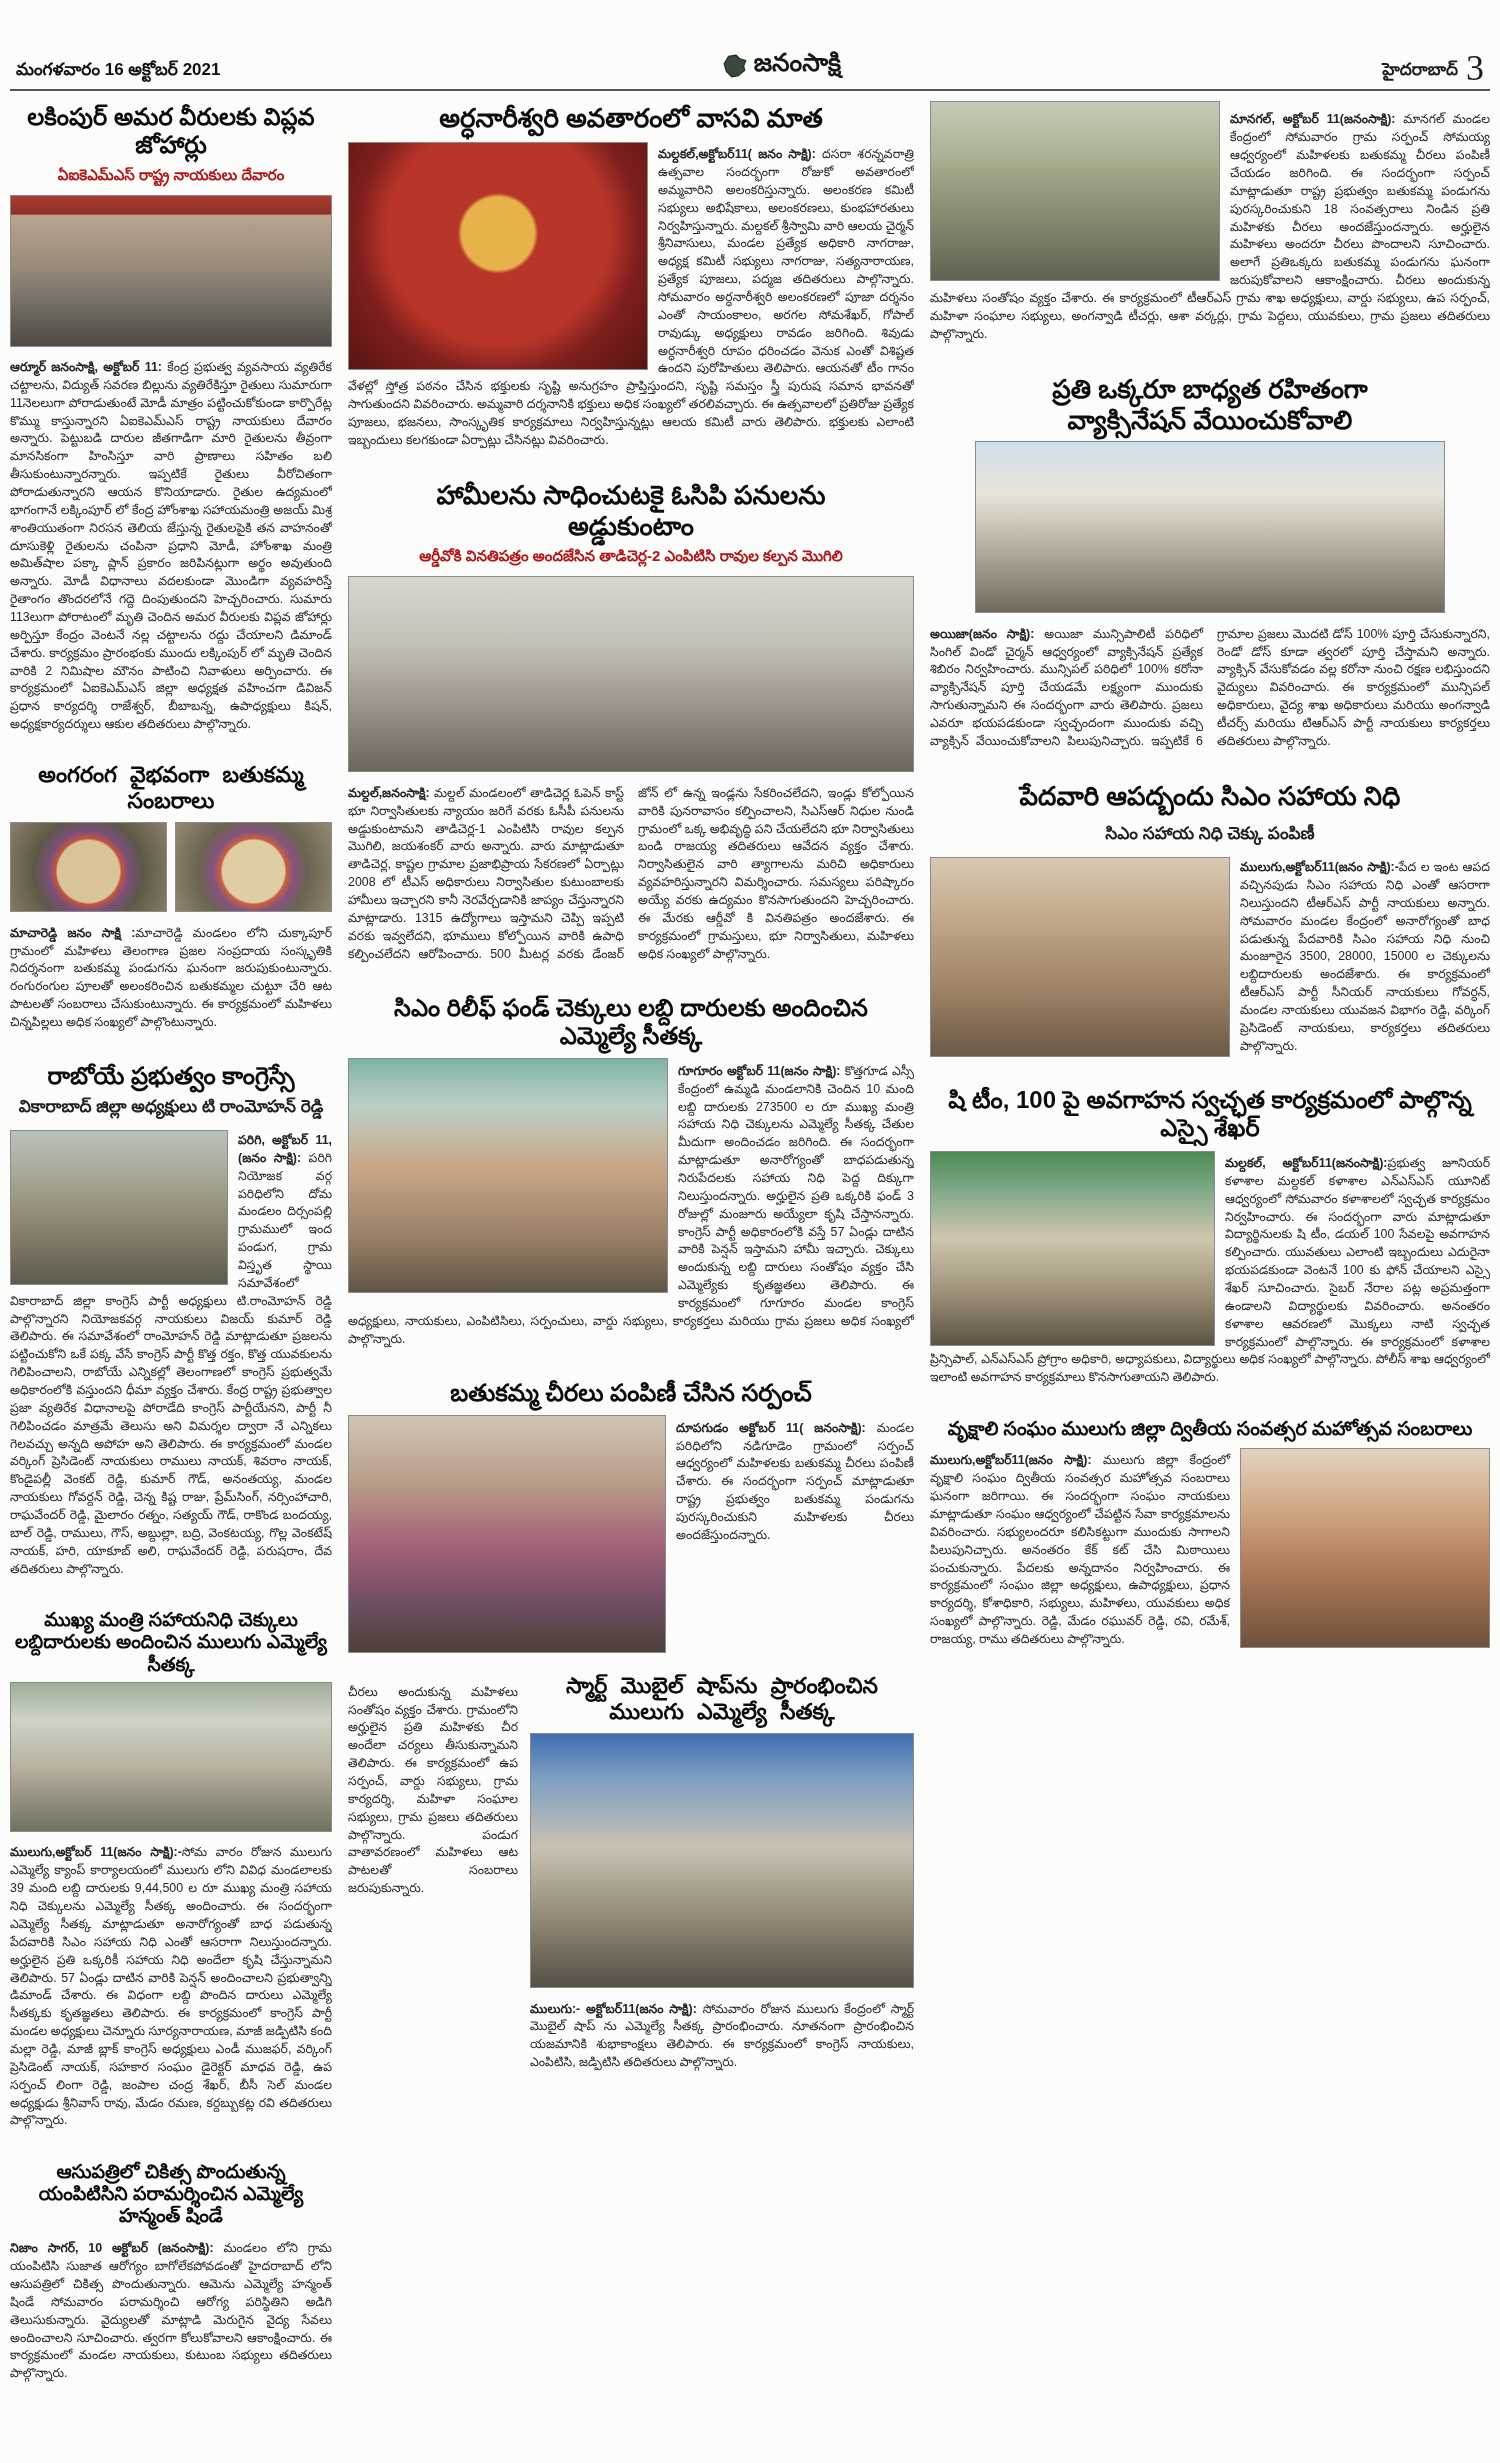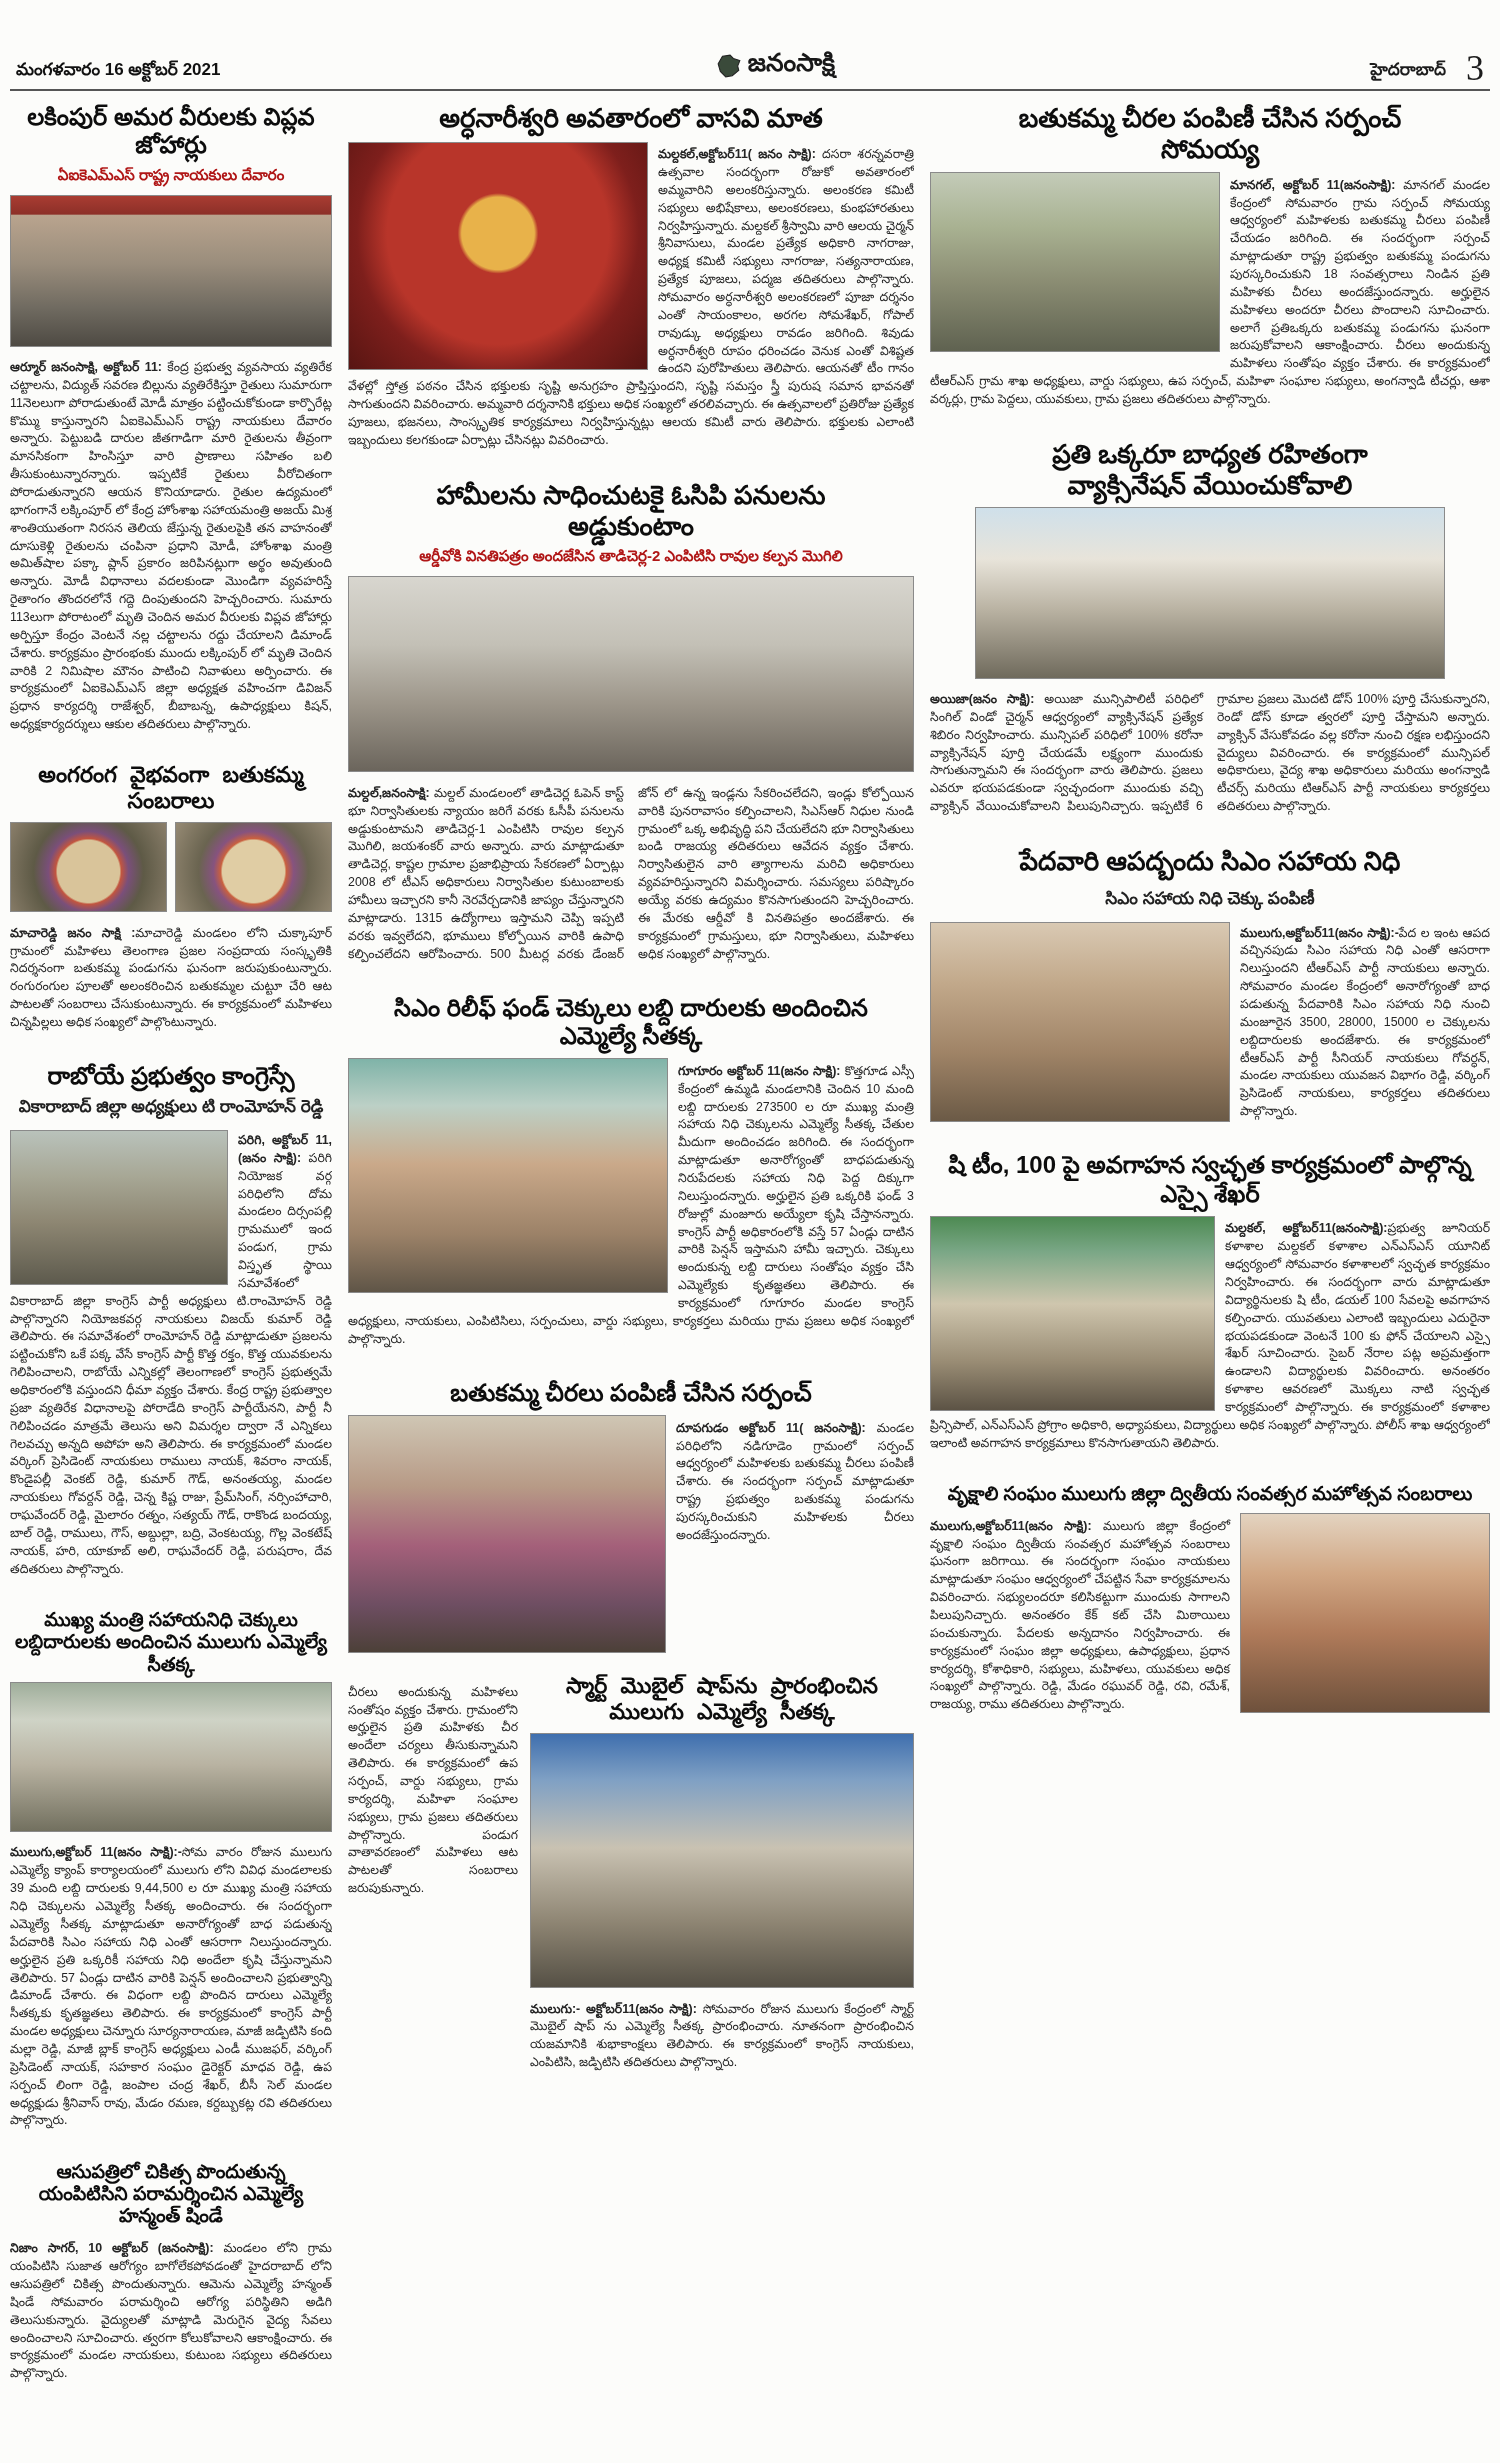--- a/index.html
+++ b/index.html
@@ -8,21 +8,21 @@
     background:#fcfcfa;color:#1c1c1c;
     font-family:"Liberation Sans",sans-serif;
   }
   .page{width:1480px;height:2453px;margin:0 auto;padding:6px 0 0 0;overflow:hidden;}
   
   .masthead{display:flex;align-items:flex-end;justify-content:space-between;
     padding:42px 6px 6px 6px;border-bottom:2px solid #555;}
   .mast-date{font-size:17px;font-weight:bold;color:#111;}
   .brand{display:flex;align-items:center;gap:6px;font-size:25px;font-weight:bold;color:#181818;}
   .logo{width:26px;height:24px;display:inline-block;}
-  .edition{font-size:17px;font-weight:bold;display:flex;align-items:flex-end;gap:20px;margin-left:40px;}
+  .edition{font-size:17px;font-weight:bold;display:flex;align-items:flex-end;gap:8px;margin-left:40px;}
   .pageno{font-size:36px;line-height:.8;font-weight:normal;font-family:"Liberation Serif",serif;}
   
   .columns{display:flex;gap:16px;padding-top:8px;}
   .col{min-width:0;}
   .col-left{width:322px;}
   .col-mid{width:566px;}
   .col-right{width:560px;}
   
   article{margin-bottom:14px;overflow:hidden;}
   .hl{font-weight:bold;text-align:center;color:#0d0d0d;line-height:1.18;margin:4px 0 6px 0;}
@@ -146,21 +146,20 @@
           <div class="photo ph-full" style="height:255px;background:linear-gradient(180deg,#3f6fae 0%,#7fa0c4 18%,#c9c2b2 45%,#8d8472 75%,#555045 100%);"></div>
           <p class="body-txt"><span class="dateline">ములుగు:- అక్టోబర్11(జనం సాక్షి):</span> <span>సోమవారం రోజున ములుగు కేంద్రంలో స్మార్ట్ మొబైల్ షాప్ ను ఎమ్మెల్యే సీతక్క ప్రారంభించారు. నూతనంగా ప్రారంభించిన యజమానికి శుభాకాంక్షలు తెలిపారు. ఈ కార్యక్రమంలో కాంగ్రెస్ నాయకులు, ఎంపిటిసి, జడ్పిటిసి తదితరులు పాల్గొన్నారు.</span></p>
         </article>
       </div>
 
     </div>
 
     <div class="col col-right">
 
       <article>
-        <h2 class="hl hl-xl" style="max-width:420px;margin-left:auto;margin-right:auto;">బతుకమ్మ చీరల పంపిణీ చేసిన సర్పంచ్ సోమయ్య</h2>
         <div class="photo ph-left" style="width:290px;height:180px;background:linear-gradient(180deg,#c3cbb8 0%,#a9b292 30%,#8c8e74 60%,#5f6250 100%);"></div>
         <p class="body-txt"><span class="dateline">మానగల్, అక్టోబర్ 11(జనంసాక్షి):</span> <span>మానగల్ మండల కేంద్రంలో సోమవారం గ్రామ సర్పంచ్ సోమయ్య ఆధ్వర్యంలో మహిళలకు బతుకమ్మ చీరలు పంపిణీ చేయడం జరిగింది. ఈ సందర్భంగా సర్పంచ్ మాట్లాడుతూ రాష్ట్ర ప్రభుత్వం బతుకమ్మ పండుగను పురస్కరించుకుని 18 సంవత్సరాలు నిండిన ప్రతి మహిళకు చీరలు అందజేస్తుందన్నారు. అర్హులైన మహిళలు అందరూ చీరలు పొందాలని సూచించారు. అలాగే ప్రతిఒక్కరు బతుకమ్మ పండుగను ఘనంగా జరుపుకోవాలని ఆకాంక్షించారు. చీరలు అందుకున్న మహిళలు సంతోషం వ్యక్తం చేశారు. ఈ కార్యక్రమంలో టీఆర్ఎస్ గ్రామ శాఖ అధ్యక్షులు, వార్డు సభ్యులు, ఉప సర్పంచ్, మహిళా సంఘాల సభ్యులు, అంగన్వాడి టీచర్లు, ఆశా వర్కర్లు, గ్రామ పెద్దలు, యువకులు, గ్రామ ప్రజలు తదితరులు పాల్గొన్నారు.</span></p>
         <div class="clear"></div>
       </article>
 
       <article>
         <h2 class="hl hl-xl" style="max-width:430px;margin-left:auto;margin-right:auto;">ప్రతి ఒక్కరూ బాధ్యత రహితంగా వ్యాక్సినేషన్ వేయించుకోవాలి</h2>
         <div class="photo ph-center" style="width:470px;height:172px;background:linear-gradient(180deg,#cfe0ea 0%,#e8e4da 30%,#b9b2a2 60%,#6f6a5c 100%);"></div>
         <p class="body-txt two-col"><span class="dateline">అయిజా(జనం సాక్షి):</span> <span>అయిజా మున్సిపాలిటీ పరిధిలో సింగిల్ విండో చైర్మన్ ఆధ్వర్యంలో వ్యాక్సినేషన్ ప్రత్యేక శిబిరం నిర్వహించారు. మున్సిపల్ పరిధిలో 100% కరోనా వ్యాక్సినేషన్ పూర్తి చేయడమే లక్ష్యంగా ముందుకు సాగుతున్నామని ఈ సందర్భంగా వారు తెలిపారు. ప్రజలు ఎవరూ భయపడకుండా స్వచ్ఛందంగా ముందుకు వచ్చి వ్యాక్సిన్ వేయించుకోవాలని పిలుపునిచ్చారు. ఇప్పటికే 6 గ్రామాల ప్రజలు మొదటి డోస్ 100% పూర్తి చేసుకున్నారని, రెండో డోస్ కూడా త్వరలో పూర్తి చేస్తామని అన్నారు. వ్యాక్సిన్ వేసుకోవడం వల్ల కరోనా నుంచి రక్షణ లభిస్తుందని వైద్యులు వివరించారు. ఈ కార్యక్రమంలో మున్సిపల్ అధికారులు, వైద్య శాఖ అధికారులు మరియు అంగన్వాడి టీచర్స్ మరియు టిఆర్ఎస్ పార్టీ నాయకులు కార్యకర్తలు తదితరులు పాల్గొన్నారు.</span></p>
       </article>

